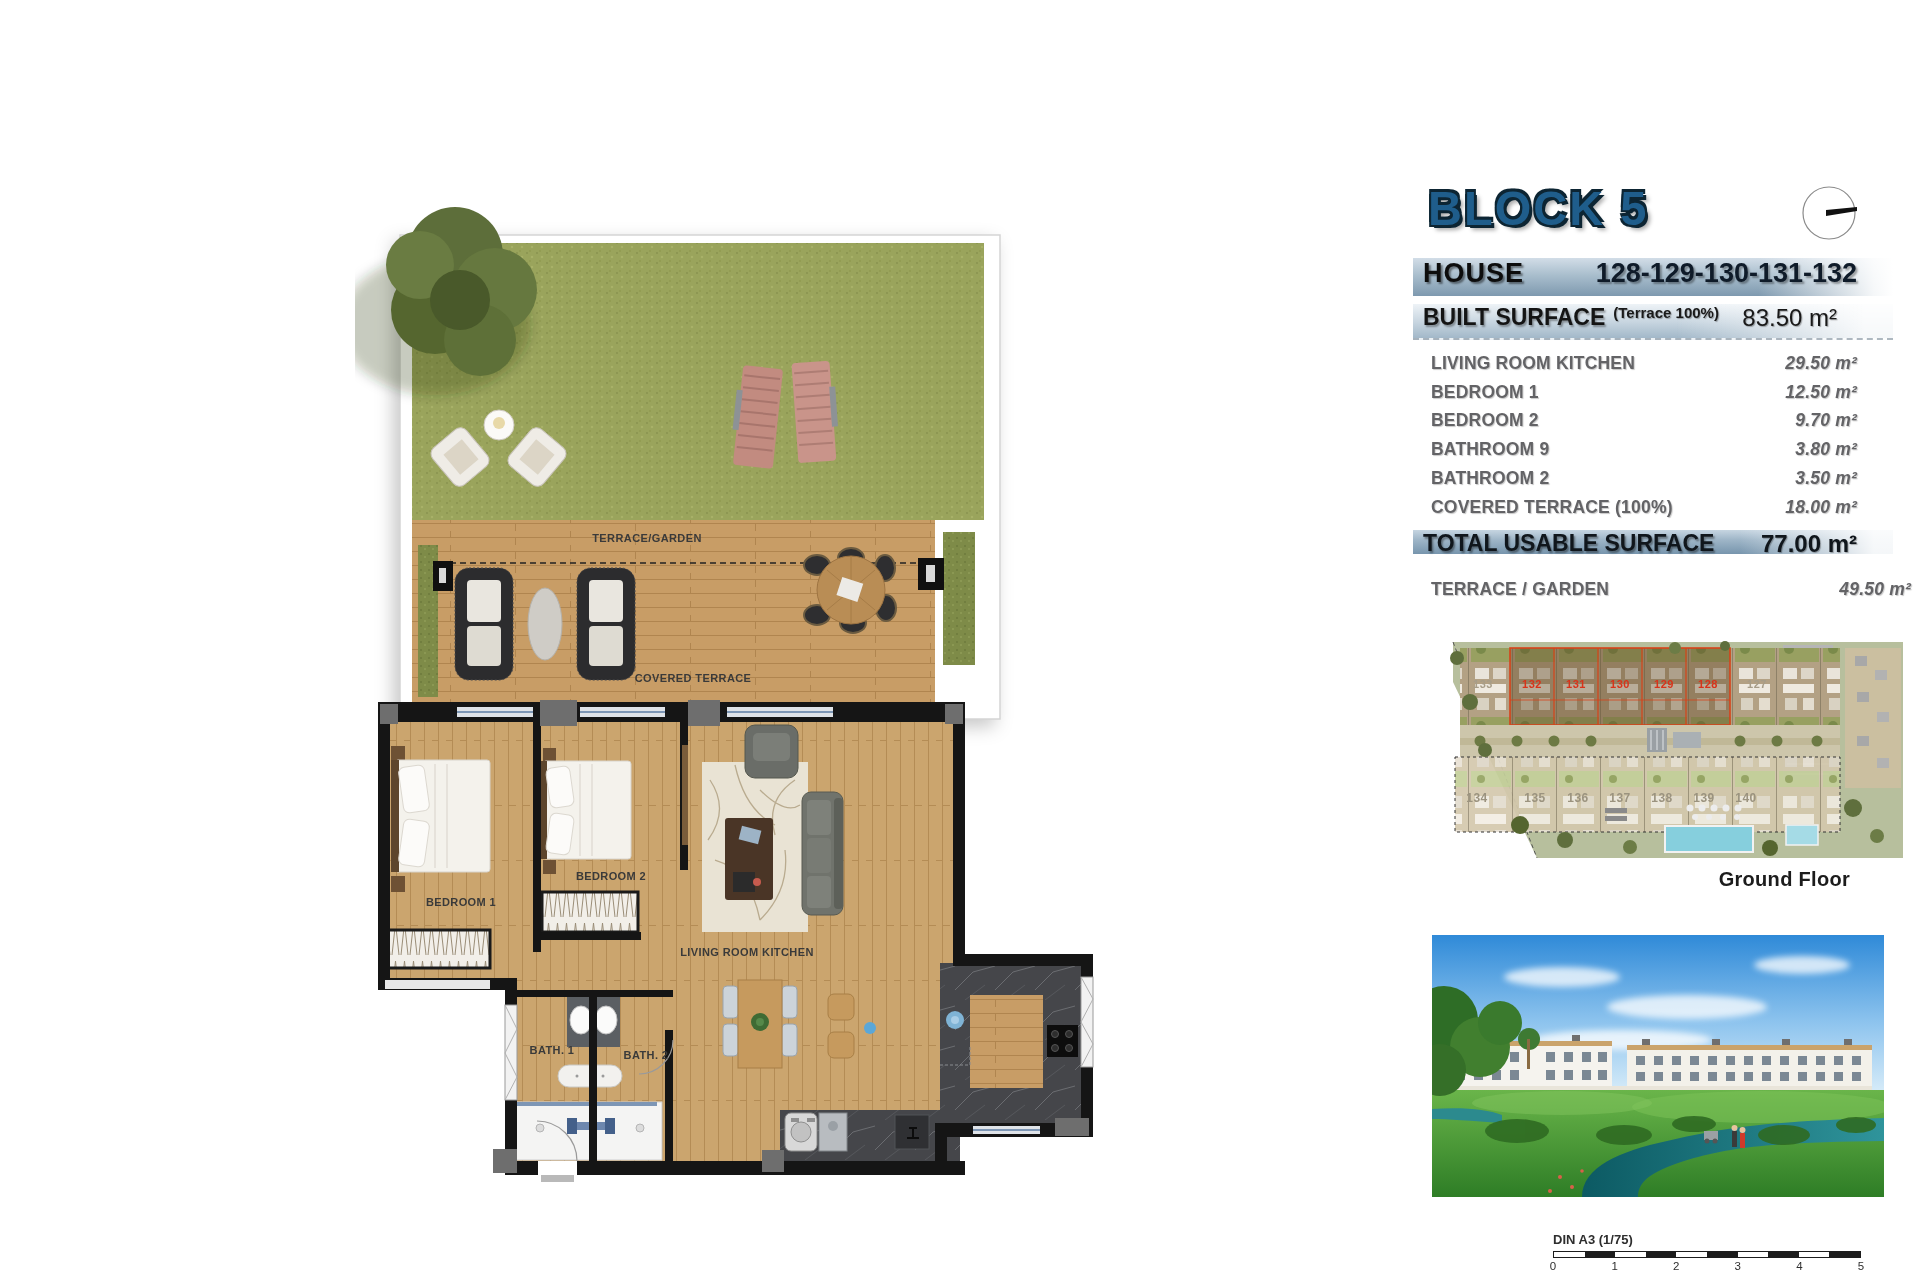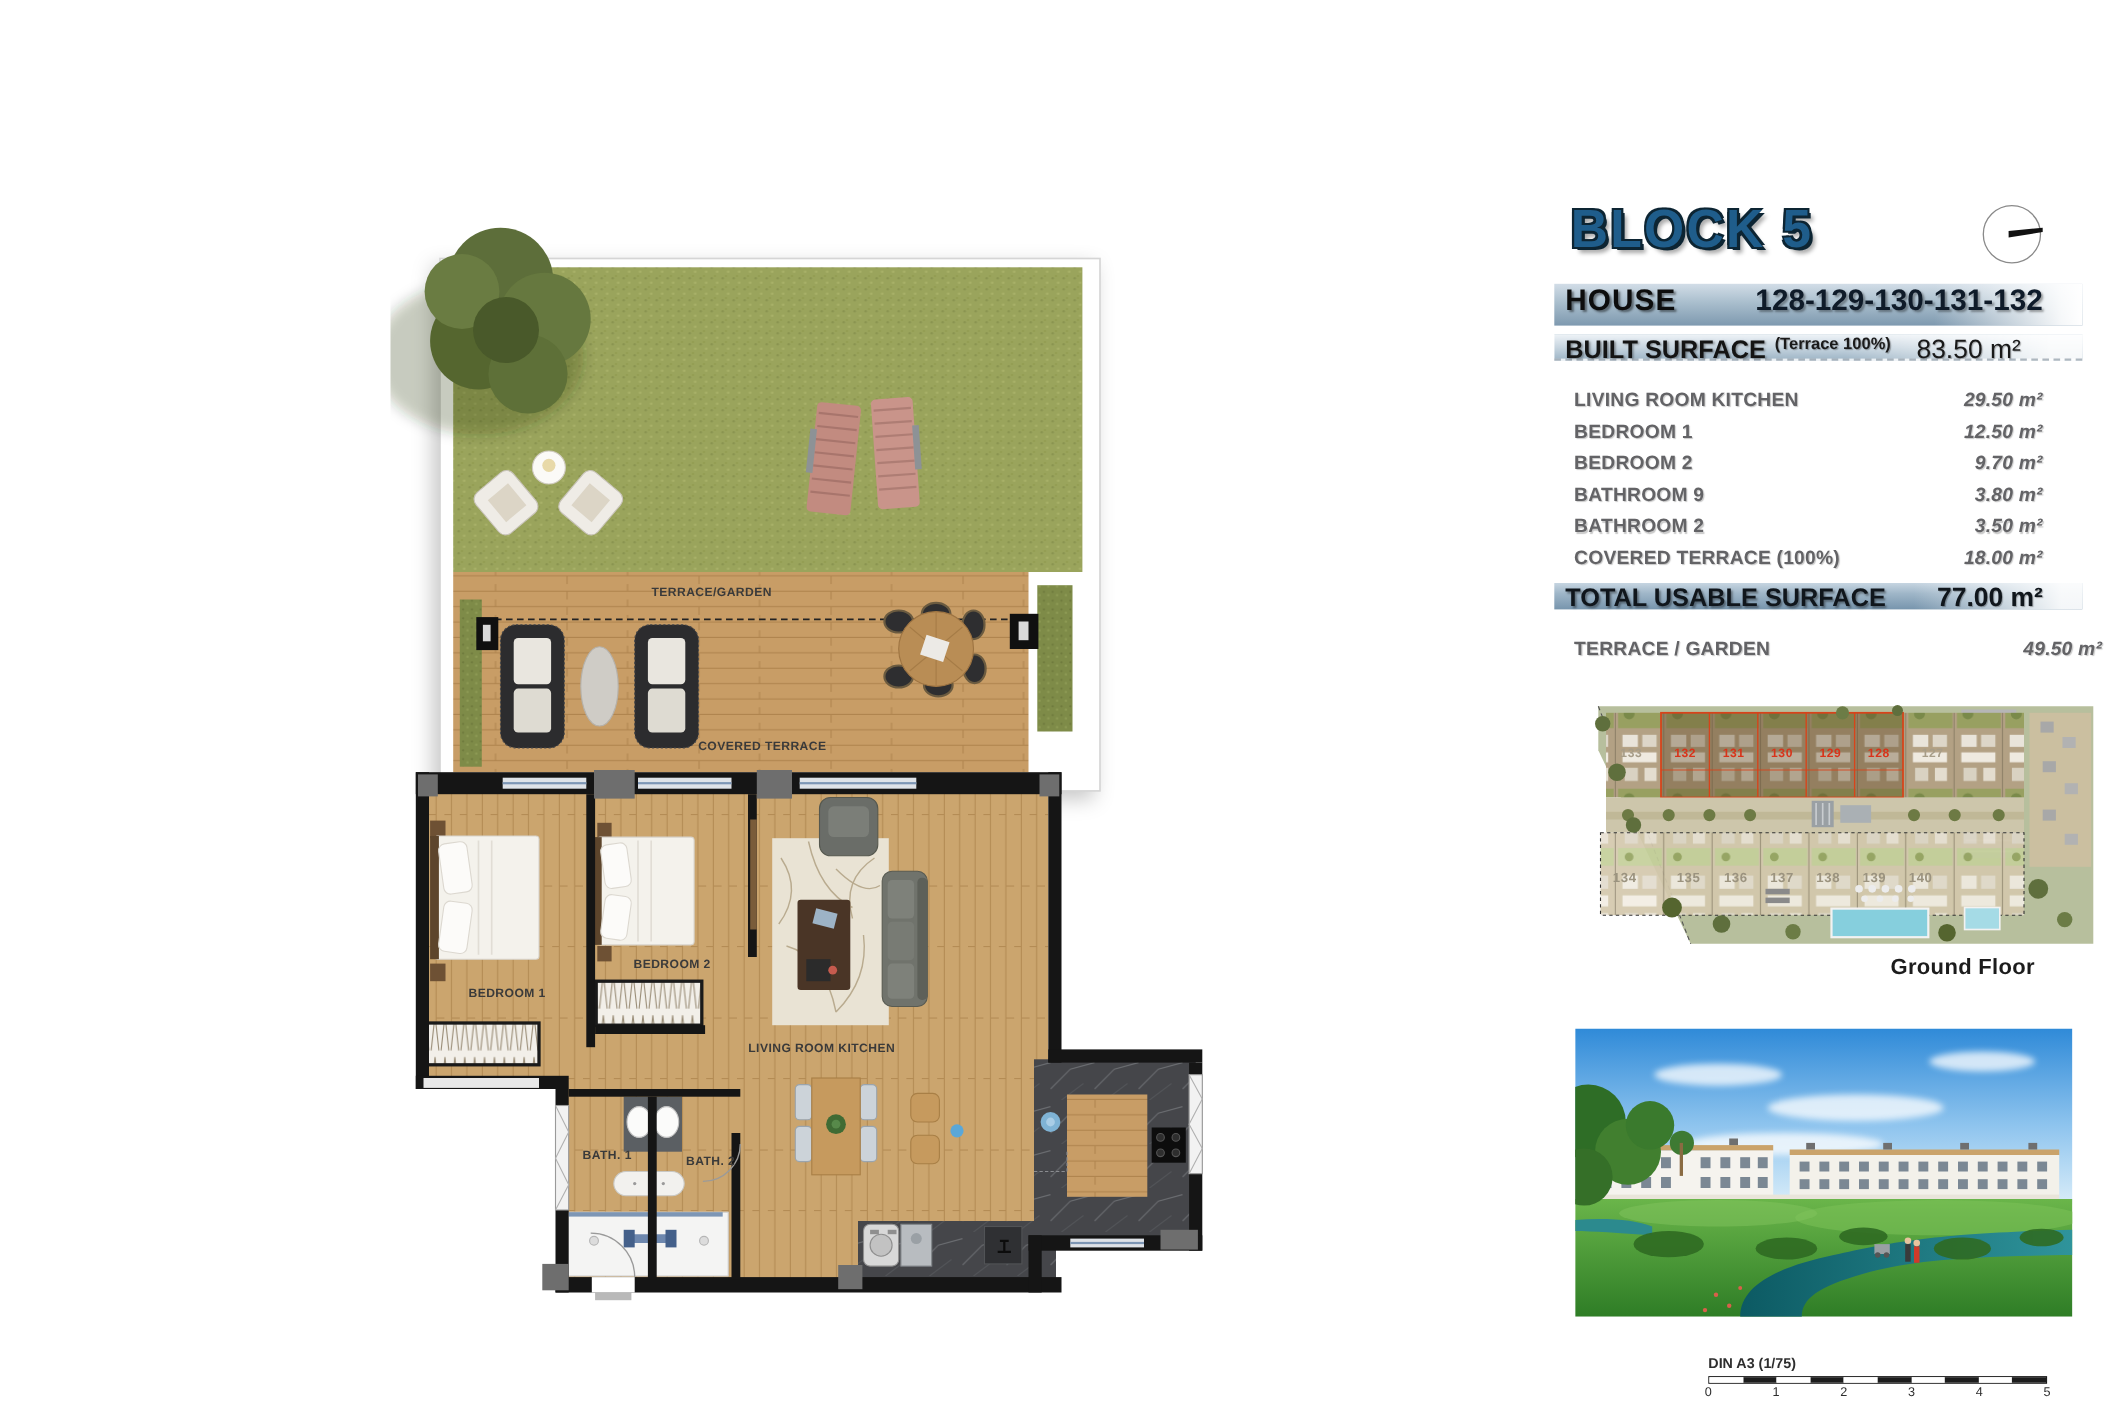--- a/index.html
+++ b/index.html
@@ -13,21 +13,21 @@
     font-size:47px;font-weight:900;letter-spacing:2px;color:#1f5d8b;
     text-shadow:-2px -2px 0 #0d2533,2px -2px 0 #0d2533,-2px 2px 0 #0d2533,3px 3px 0 #0d2533,5px 5px 4px rgba(0,0,0,.35);
     transform:scaleY(1.04);
   }
   .bar{left:1413px;width:480px;display:flex;box-sizing:border-box;}
   .bar-house{top:258px;height:38px;
     background:linear-gradient(90deg, rgba(255,255,255,0) 0 72%, rgba(255,255,255,.92) 96%, #fff 100%),
                linear-gradient(180deg,#d2dde7 0%,#a9becd 45%,#7e99af 100%);}
   .bar-house .k{margin-left:10px;font-size:27px;font-weight:800;letter-spacing:1px;color:#0d0d0d;text-shadow:2px 2px 2px rgba(0,0,0,.45);}
   .bar-house .v{margin-left:auto;margin-right:36px;font-size:27px;font-weight:800;color:#0f1b29;text-shadow:2px 2px 2px rgba(0,0,0,.35);}
-  .bar-built{top:304px;height:24px;border-bottom:2px dashed rgba(110,125,140,.55);
+  .bar-built{top:304px;height:36px;border-bottom:2px dashed rgba(110,125,140,.55);
     background:linear-gradient(90deg, rgba(255,255,255,0) 0 55%, rgba(255,255,255,.9) 94%),
                linear-gradient(180deg,#eef3f7 0%,#c6d4df 55%,#a2b8c9 100%);}
   .bar-built .k{margin-left:10px;font-size:23px;font-weight:800;color:#141414;text-shadow:1.5px 1.5px 2px rgba(0,0,0,.35);}
   .bar-built .note{margin-left:8px;font-size:15px;font-weight:700;color:#1a1a1a;text-shadow:1px 1px 1px rgba(0,0,0,.3);}
   .bar-built .v{margin-left:auto;margin-right:56px;font-size:24px;font-weight:400;color:#191919;text-shadow:1px 1px 1px rgba(0,0,0,.3);}
   .rows{left:1413px;top:349px;width:480px;}
   .srow{display:flex;align-items:center;height:28.8px;padding:0 36px 0 18px;
     font-size:17.5px;font-weight:600;color:#636366;letter-spacing:.2px;text-shadow:1px 1px 1px rgba(0,0,0,.22);}
   .srow .v{margin-left:auto;font-style:italic;}
   .bar-total{top:530px;height:24px;

